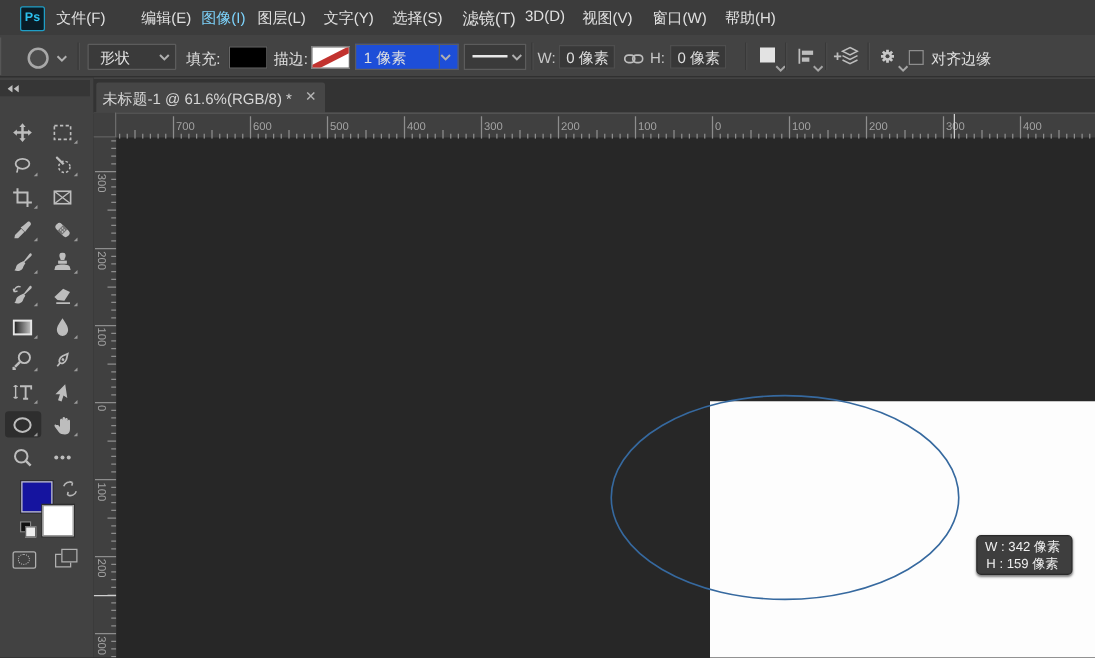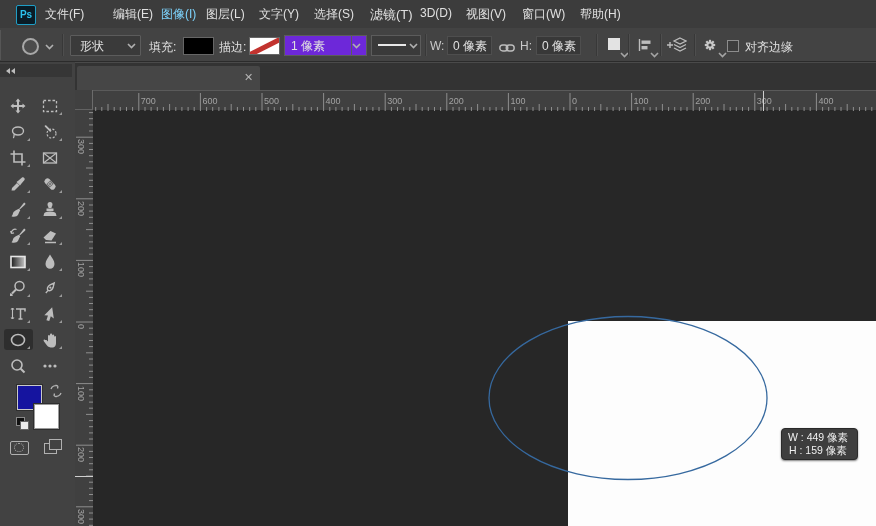--- a/index.html
+++ b/index.html
@@ -36,21 +36,21 @@
     </div>
     <svg style="position:absolute;left:127px;top:15px" width="9" height="6" viewBox="0 0 9 6">
       <path d="M1 1 L4.5 4.5 L8 1" stroke="#b0b0b0" stroke-width="1.6" fill="none"></path>
     </svg>
     <div class="abs" style="left:149px;top:11px;font-size:12px;color:#e0e0e0">填充:</div>
     <div class="abs" style="left:183px;top:9px;width:29px;height:16px;background:#000;border:1px solid #666"></div>
     <div class="abs" style="left:219px;top:11px;font-size:12px;color:#e0e0e0">描边:</div>
     <div class="abs" style="left:249px;top:9px;width:29px;height:16px;background:#fff;border:1px solid #666;overflow:hidden">
       <div style="position:absolute;left:-5px;top:6px;width:42px;height:5px;background:#c2332f;transform:rotate(-27deg)"></div>
     </div>
-    <div class="abs" style="left:284px;top:7px;width:81px;height:19px;background:#6d28d9;border:1px solid #5c5c5c">
+    <div class="abs" style="left:284px;top:7px;width:81px;height:19px;background:#1d4ed8;border:1px solid #5c5c5c">
       <span style="position:absolute;left:6px;top:2px;font-size:12px;color:#e0e0e0">1 像素</span>
       <div style="position:absolute;right:14px;top:0;width:1px;height:19px;background:#5c5c5c"></div>
     </div>
     <svg style="position:absolute;left:352px;top:15px" width="9" height="6" viewBox="0 0 9 6">
       <path d="M1 1 L4.5 4.5 L8 1" stroke="#b0b0b0" stroke-width="1.6" fill="none"></path>
     </svg>
     <div class="abs" style="left:371px;top:7px;width:48px;height:19px;background:#3a3a3a;border:1px solid #5c5c5c">
       <div style="position:absolute;left:6px;top:8px;width:28px;height:2px;background:#e8e8e8"></div>
     </div>
     <svg style="position:absolute;left:409px;top:15px" width="9" height="6" viewBox="0 0 9 6">
@@ -243,20 +243,21 @@
 <div class="abs" style="left:34px;top:404px;width:23px;height:23px;background:#fff;border:1.5px solid #9a9a9a;box-shadow:0 0 0 1px #2e2e2e"></div>
 <div class="abs" style="left:16px;top:417px;width:7px;height:7px;background:#111;border:1px solid #888"></div>
 <div class="abs" style="left:20px;top:421px;width:7px;height:7px;background:#eee;border:1px solid #666"></div>
 <div class="abs" style="left:10px;top:441px;width:17px;height:12px;border:1.5px solid #b0b0b0;border-radius:2px">
     <div style="position:absolute;left:3px;top:1px;width:8px;height:7px;border:1px dotted #b0b0b0;border-radius:50%"></div>
   </div>
 <div class="abs" style="left:44px;top:443px;width:11px;height:9px;border:1.5px solid #b0b0b0"></div>
 <div class="abs" style="left:49px;top:439px;width:11px;height:9px;border:1.5px solid #b0b0b0;background:#424242"></div>
 <div class="abs" style="left:75px;top:62px;width:801px;height:28px;background:#333333;border-top:1px solid #4a4a4a;box-sizing:border-box"></div>
 <div class="abs" style="left:77px;top:66px;width:183px;height:24px;background:#464646;border-radius:2px 2px 0 0">
+    <span style="position:absolute;left:5px;top:5px;font-size:12px;color:#d6d6d6">未标题-1 @ 61.6%(RGB/8) *</span>
     <span style="position:absolute;left:167px;top:5px;font-size:11px;color:#b5b5b5">✕</span>
   </div>
 <div class="abs" style="left:75px;top:90px;width:801px;height:20px;background:#404040;border-top:1px solid #5a5a5a;box-sizing:border-box">
     <svg width="783" height="20" style="position:absolute;left:18px;top:0">
       <line x1="2.7" y1="16" x2="2.7" y2="20" stroke="#8d8d8d" stroke-width="1"></line>
       <line x1="8.8" y1="16" x2="8.8" y2="20" stroke="#8d8d8d" stroke-width="1"></line>
       <line x1="15.0" y1="13" x2="15.0" y2="20" stroke="#8d8d8d" stroke-width="1"></line>
       <line x1="21.2" y1="16" x2="21.2" y2="20" stroke="#8d8d8d" stroke-width="1"></line>
       <line x1="27.3" y1="16" x2="27.3" y2="20" stroke="#8d8d8d" stroke-width="1"></line>
       <line x1="33.5" y1="16" x2="33.5" y2="20" stroke="#8d8d8d" stroke-width="1"></line>
@@ -471,14 +472,14 @@
     <div style="position:absolute;left:2px;top:29px;writing-mode:vertical-rl;font-size:9px;color:#a2a2a2;line-height:8px;letter-spacing:0">300</div>
     <div style="position:absolute;left:2px;top:91px;writing-mode:vertical-rl;font-size:9px;color:#a2a2a2;line-height:8px;letter-spacing:0">200</div>
     <div style="position:absolute;left:2px;top:152px;writing-mode:vertical-rl;font-size:9px;color:#a2a2a2;line-height:8px;letter-spacing:0">100</div>
     <div style="position:absolute;left:2px;top:214px;writing-mode:vertical-rl;font-size:9px;color:#a2a2a2;line-height:8px;letter-spacing:0">0</div>
     <div style="position:absolute;left:2px;top:276px;writing-mode:vertical-rl;font-size:9px;color:#a2a2a2;line-height:8px;letter-spacing:0">100</div>
     <div style="position:absolute;left:2px;top:337px;writing-mode:vertical-rl;font-size:9px;color:#a2a2a2;line-height:8px;letter-spacing:0">200</div>
     <div style="position:absolute;left:2px;top:399px;writing-mode:vertical-rl;font-size:9px;color:#a2a2a2;line-height:8px;letter-spacing:0">300</div>
   </div>
 <div class="abs" style="left:75px;top:90px;width:18px;height:20px;background:#404040;border-right:1px solid #6b6b6b;border-bottom:1px solid #626262;box-sizing:border-box"></div>
 <div class="abs" style="left:781px;top:428px;width:75px;height:30px;background:#3e3e3e;border:1px solid #2a2a2a;border-radius:4px;box-shadow:0 1px 2px rgba(0,0,0,.5)">
-    <div style="position:absolute;left:6px;top:2px;font-size:10.5px;color:#f0f0f0">W : 449 像素</div>
+    <div style="position:absolute;left:6px;top:2px;font-size:10.5px;color:#f0f0f0">W : 342 像素</div>
     <div style="position:absolute;left:7px;top:15px;font-size:10.5px;color:#f0f0f0">H : 159 像素</div>
   </div>
 </body></html>

